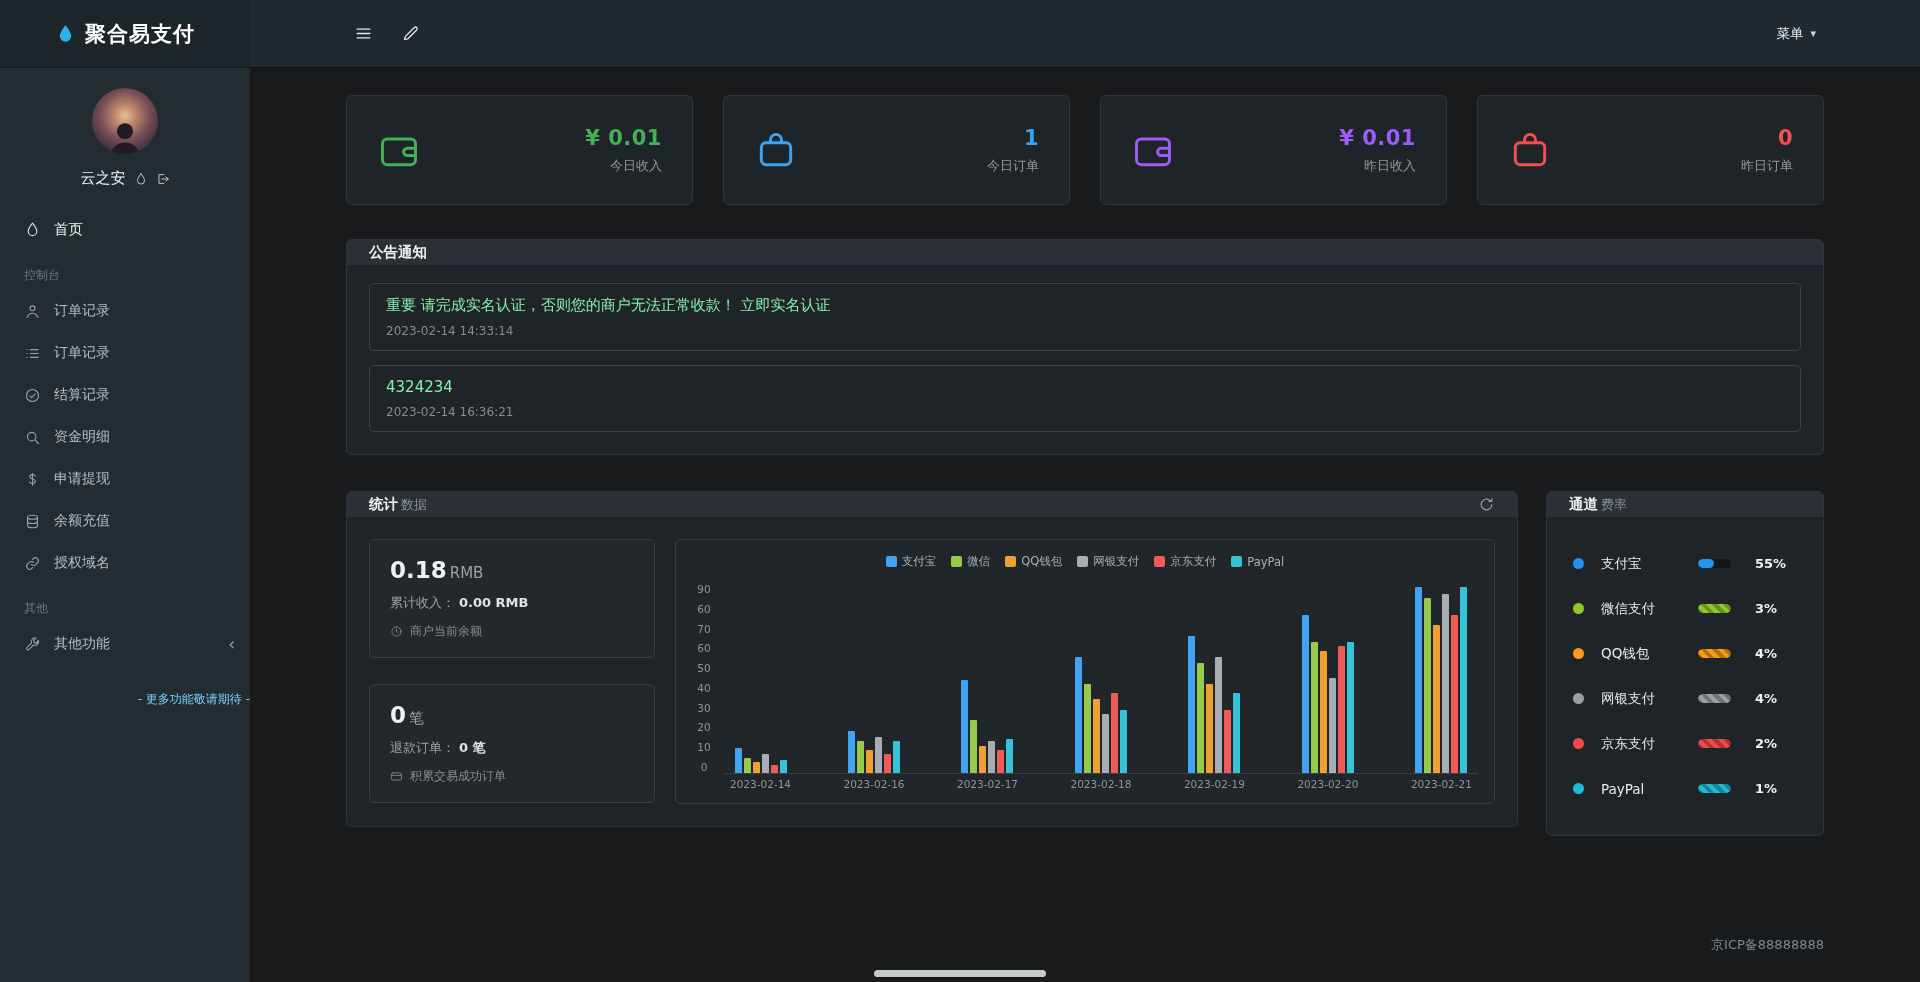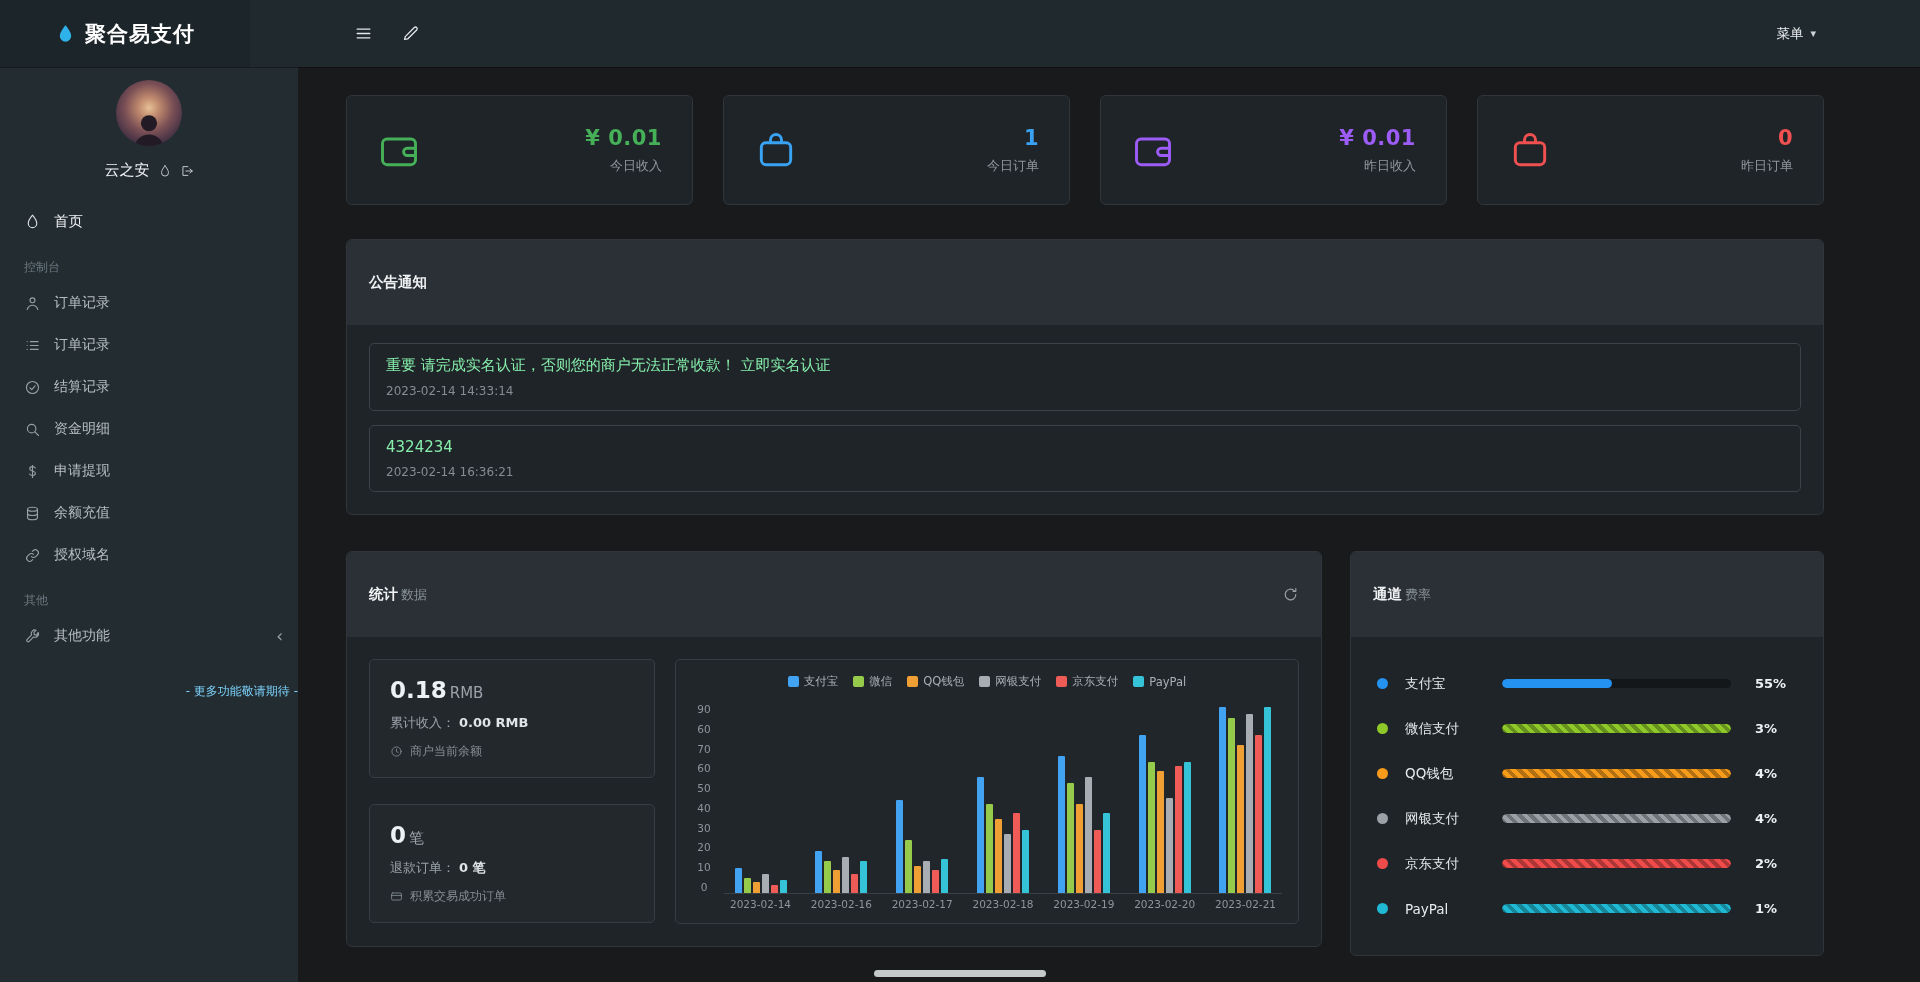--- a/index.html
+++ b/index.html
@@ -17,21 +17,21 @@
   .logo{width:250px;height:100%;background:#1c2529;display:flex;align-items:center;justify-content:center;gap:9px;color:#fff;font-size:21px;font-weight:bold;letter-spacing:1px;cursor:pointer}
   .logo-icon{width:21px;height:21px;color:#2fb1ea}
   .topbar-icons{display:flex;align-items:center;gap:28px;padding-left:104px;color:#e4e9ec}
   .tbtn{cursor:pointer;display:inline-flex}
   .ticon{width:19px;height:19px}
   .topbar-right{margin-left:auto;padding-right:104px}
   .menu-dropdown{display:flex;align-items:center;gap:7px;color:#e8ecef;font-size:13.5px;cursor:pointer}
   .caret{font-size:11px;color:#cfd5d9}
 
   
-  .sidebar{position:fixed;top:54px;left:0;bottom:0;width:298px;background:#222c31;z-index:15}
+  .sidebar{position:fixed;top:62px;left:0;bottom:0;width:250px;background:#222c31;z-index:15}
   .profile{padding:26px 0 6px;text-align:center}
   .avatar{width:66px;height:66px;border-radius:50%;margin:0 auto;position:relative;overflow:hidden;
     background:radial-gradient(circle at 50% 42%, #e6c094 0%, #c08a6e 20%, #7a4f55 48%, #3a2c42 78%, #2a2136 100%);}
   .sil{position:absolute;bottom:-5px;left:50%;transform:translateX(-50%);width:46px;height:46px;color:#221b26}
   .username-row{margin-top:15px;display:flex;align-items:center;justify-content:center;gap:8px;color:#eef1f3;font-size:15px}
   .mini{width:14px;height:14px;color:#ccd3d7;cursor:pointer}
   .nav{margin-top:14px}
   .nav-item{display:flex;align-items:center;gap:13px;padding:12px 24px;color:#b6bec3;font-size:14px;cursor:pointer;position:relative}
   .nav-home{color:#eef1f3;font-size:14.5px}
   .nav-icon{width:17px;height:17px;color:#96a0a6}
@@ -44,33 +44,33 @@
   .main{position:absolute;top:67px;left:250px;right:0;bottom:0;padding:28px 96px 0 96px;background:#191a1c}
 
   .cards{display:flex;gap:30px}
   .card{flex:1;height:110px;background:#1f2428;border:1px solid #2f353a;border-radius:6px;display:flex;align-items:center;justify-content:space-between;padding:0 30px}
   .card-icon{width:44px;height:44px}
   .card-meta{text-align:right}
   .card-value{font-size:21px;font-weight:bold;letter-spacing:.5px}
   .card-label{margin-top:7px;font-size:13px;color:#8e979d}
 
   .panel{background:#1f2428;border:1px solid #2f353a;border-radius:6px;overflow:hidden}
-  .panel-header{background:#2a3036;padding:33px 22px;font-size:14.5px;font-weight:bold;color:#f0f2f4;display:flex;align-items:center}
+  .panel-header{background:#2a3036;padding:3px 22px;font-size:14.5px;font-weight:bold;color:#f0f2f4;display:flex;align-items:center}
   .panel-header .light{color:#8a939a;font-weight:normal;font-size:13px;margin-left:3px}
   .panel-header .spacer{flex:1}
   .refresh{width:17px;height:17px;color:#9aa3a9;cursor:pointer}
 
   .announcements{margin-top:34px}
   .announcement-list{padding:18px 22px 8px}
   .announcement{border:1px solid #3c4247;border-radius:5px;padding:12px 16px;margin-bottom:14px;cursor:pointer}
   .announcement-text{font-size:15px;color:#86efac}
   .announcement-time{margin-top:9px;font-size:12px;color:#848d93}
 
   .row{display:flex;gap:28px;margin-top:36px;align-items:flex-start}
-  .stats-panel{width:976px;flex:none}
+  .stats-panel{width:1172px;flex:none}
   .channels-panel{flex:1}
 
   .stats-body{display:flex;padding:22px;gap:20px}
   .stats-left{width:286px;flex:none;display:flex;flex-direction:column;gap:26px}
   .stat-box{background:#23282d;border:1px solid #373d43;border-radius:5px;padding:17px 20px}
   .stat-num{font-size:23px;font-weight:bold;color:#eef1f3}
   .stat-unit{font-size:15px;color:#9aa3a9;margin-left:3px}
   .stat-line{margin-top:11px;font-size:13px;color:#9aa3a9}
   .stat-line b{color:#dfe4e7;margin-left:4px}
   .stat-caption{margin-top:11px;font-size:12px;color:#848d93;display:flex;align-items:center;gap:7px}

